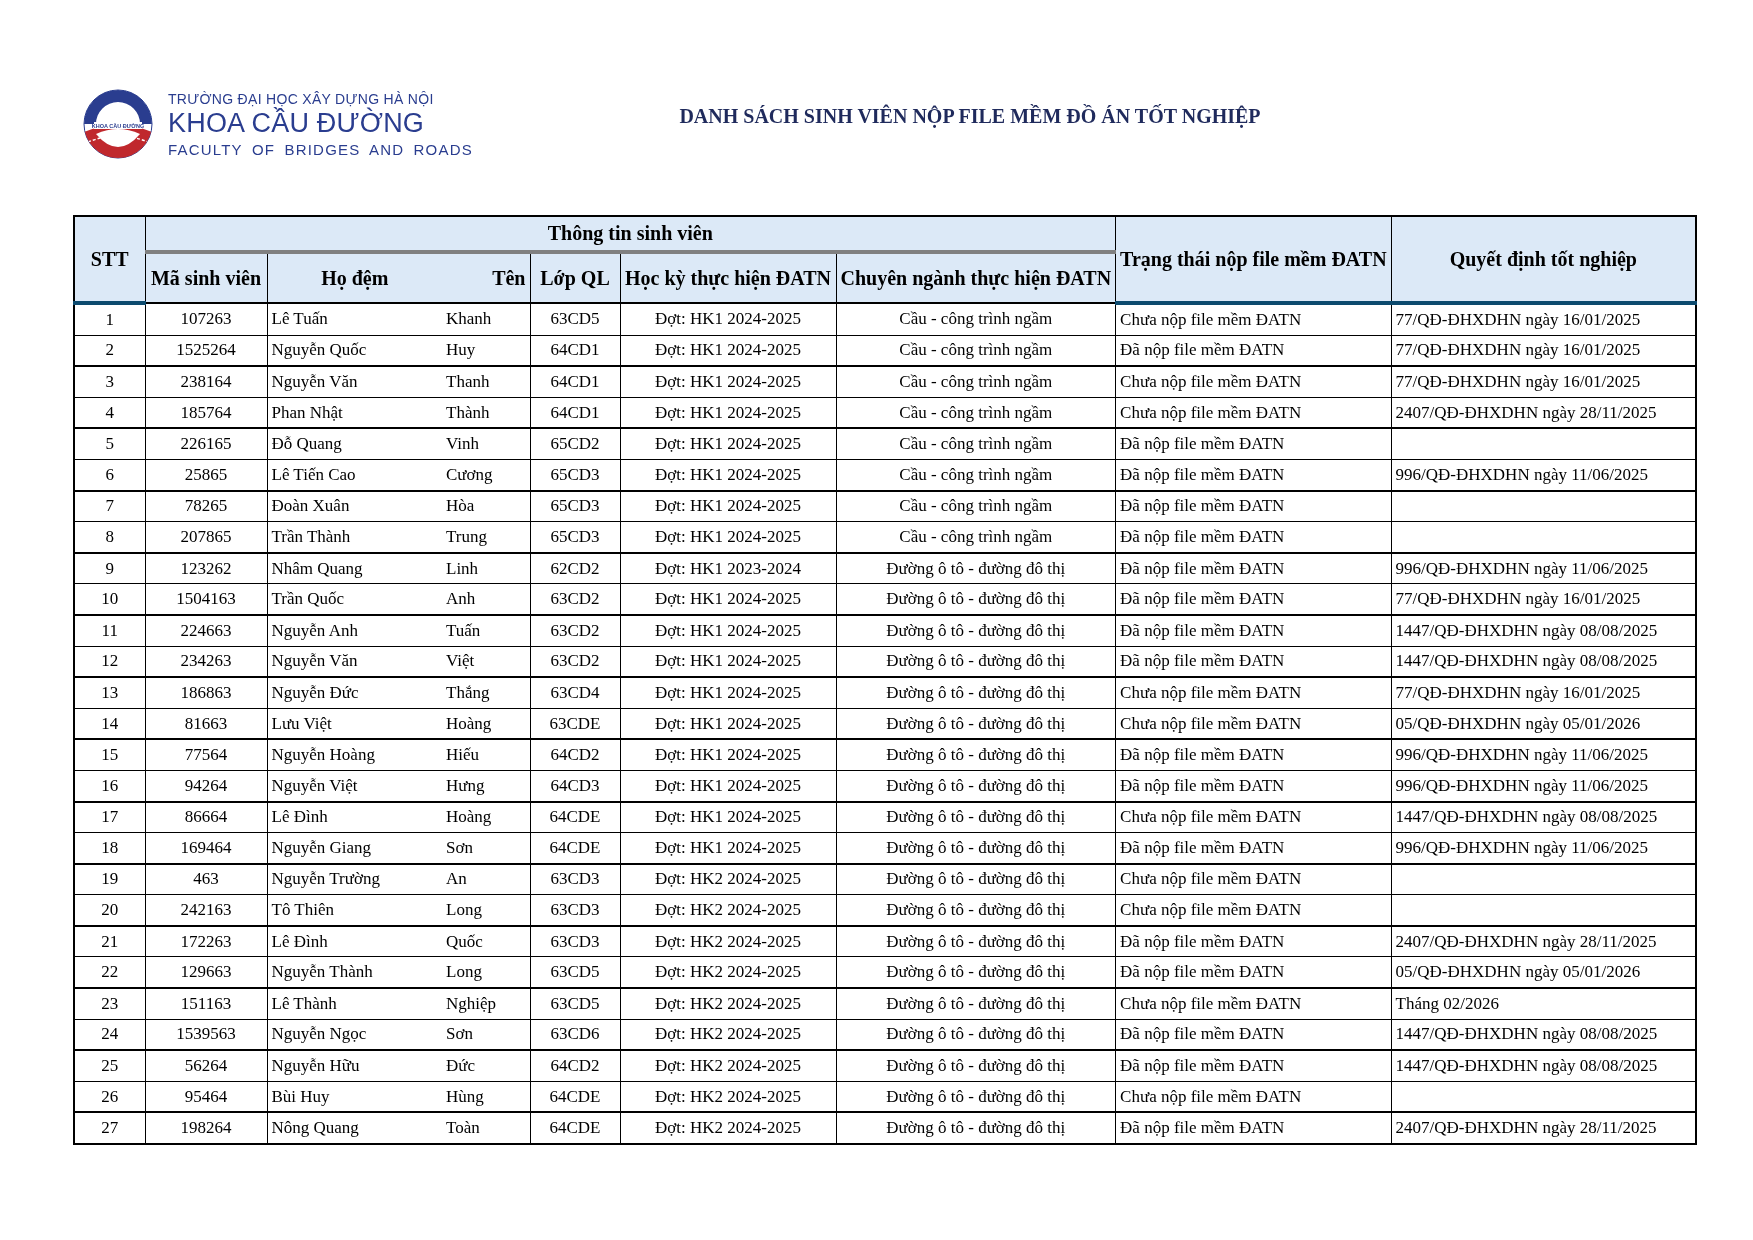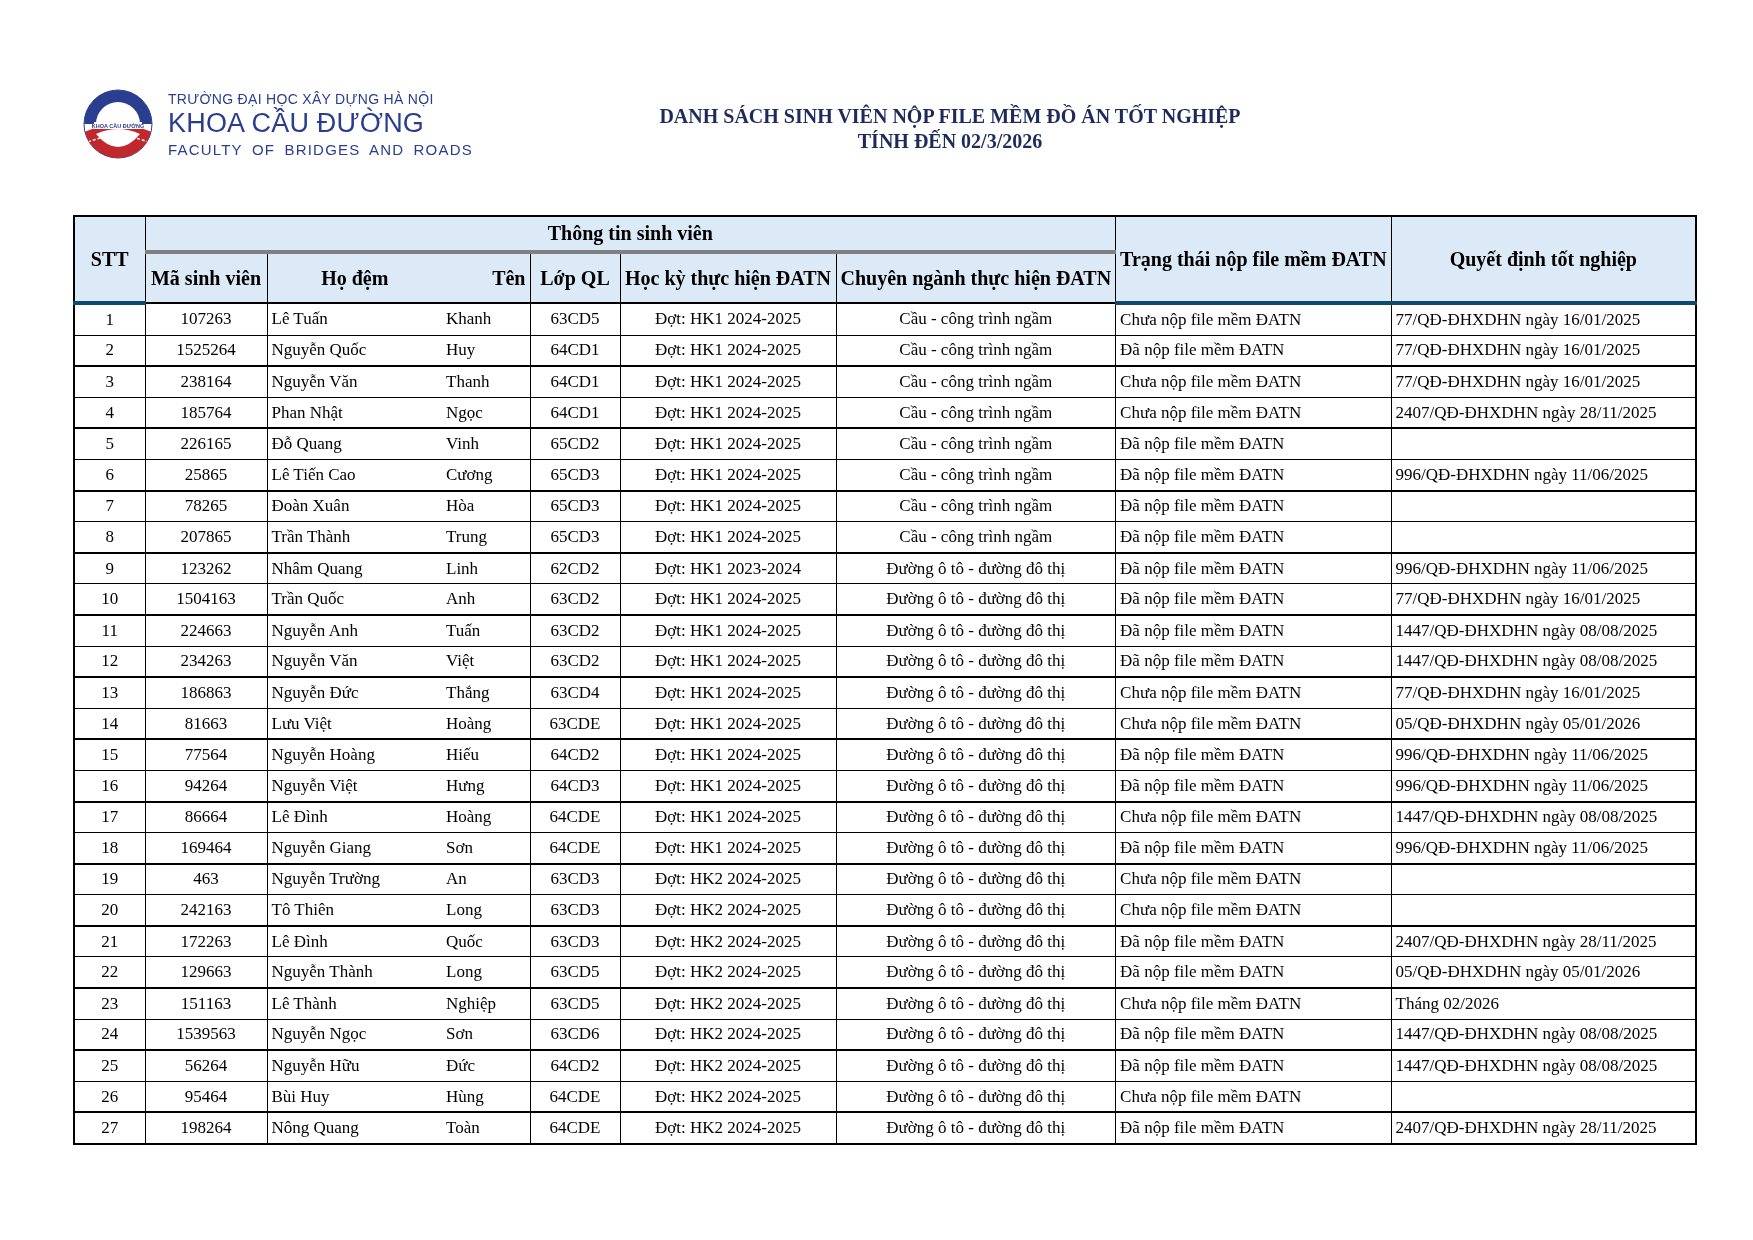--- a/index.html
+++ b/index.html
@@ -5,21 +5,21 @@
   html, body { margin:0; padding:0; background:#ffffff; }
   body { width:1753px; height:1240px; position:relative; overflow:hidden; font-family:"Liberation Serif", serif; color:#000; }
 
   .logo-block { position:absolute; left:82px; top:84px; height:80px; display:flex; align-items:center; }
   .logo-emblem { width:72px; height:72px; margin-right:14px; }
   .logo-text { color:#2a3d8f; font-family:"Liberation Sans", sans-serif; line-height:1; }
   .logo-line1 { font-size:14px; letter-spacing:0.3px; margin-bottom:4px; }
   .logo-line2 { font-size:27px; letter-spacing:0.2px; margin-bottom:5px; }
   .logo-line3 { font-size:15px; letter-spacing:1.2px; word-spacing:4px; }
 
-  .title-block { position:absolute; left:600px; top:104px; width:700px; text-align:center; color:#1f2a5c; font-weight:bold; font-family:"Liberation Serif", serif; }
+  .title-block { position:absolute; left:620px; top:104px; width:700px; text-align:center; color:#1f2a5c; font-weight:bold; font-family:"Liberation Serif", serif; }
   .title-line1 { font-size:20px; line-height:25px; }
   .title-line2 { font-size:20px; line-height:25px; }
 
   table.grid { position:absolute; left:73px; top:215px; border-collapse:collapse; table-layout:fixed; font-size:17px; }
   table.grid td, table.grid th { border:1px solid #000; padding:0 4px; height:29.6px; white-space:nowrap; overflow:hidden; }
   table.grid th { background:#dce9f7; font-weight:bold; font-size:20px; height:auto; }
   table.grid thead tr.r1 th { height:33px; }
   table.grid thead tr.r2 th { height:48px; }
   table.grid thead th.group { border-bottom:4px solid #808080; }
   table.grid .outer-l { border-left:2px solid #000; }
@@ -60,21 +60,20 @@
   </svg>
   <div class="logo-text">
     <div class="logo-line1">TRƯỜNG ĐẠI HỌC XÂY DỰNG HÀ NỘI</div>
     <div class="logo-line2">KHOA CẦU ĐƯỜNG</div>
     <div class="logo-line3">FACULTY OF BRIDGES AND ROADS</div>
   </div>
 </div>
 
 <div class="title-block">
   <div class="title-line1">DANH SÁCH SINH VIÊN NỘP FILE MỀM ĐỒ ÁN TỐT NGHIỆP</div>
-  <div class="title-line2">TÍNH ĐẾN 02/3/2026</div>
 </div>
 
 <table class="grid">
   <colgroup>
     <col style="width:71px">
     <col style="width:122px">
     <col style="width:175px">
     <col style="width:88px">
     <col style="width:90px">
     <col style="width:216px">
@@ -129,21 +128,21 @@
         <td class="c">64CD1</td>
         <td class="c">Đợt: HK1 2024-2025</td>
         <td class="c">Cầu - công trình ngầm</td>
         <td class="l trang">Chưa nộp file mềm ĐATN</td>
         <td class="l qd outer-r">77/QĐ-ĐHXDHN ngày 16/01/2025</td>
       </tr>
       <tr class="thick">
         <td class="c outer-l">4</td>
         <td class="c">185764</td>
         <td class="l ho">Phan Nhật</td>
-        <td class="l ten">Ngọc</td>
+        <td class="l ten">Thành</td>
         <td class="c">64CD1</td>
         <td class="c">Đợt: HK1 2024-2025</td>
         <td class="c">Cầu - công trình ngầm</td>
         <td class="l trang">Chưa nộp file mềm ĐATN</td>
         <td class="l qd outer-r">2407/QĐ-ĐHXDHN ngày 28/11/2025</td>
       </tr>
       <tr>
         <td class="c outer-l">5</td>
         <td class="c">226165</td>
         <td class="l ho">Đỗ Quang</td>

